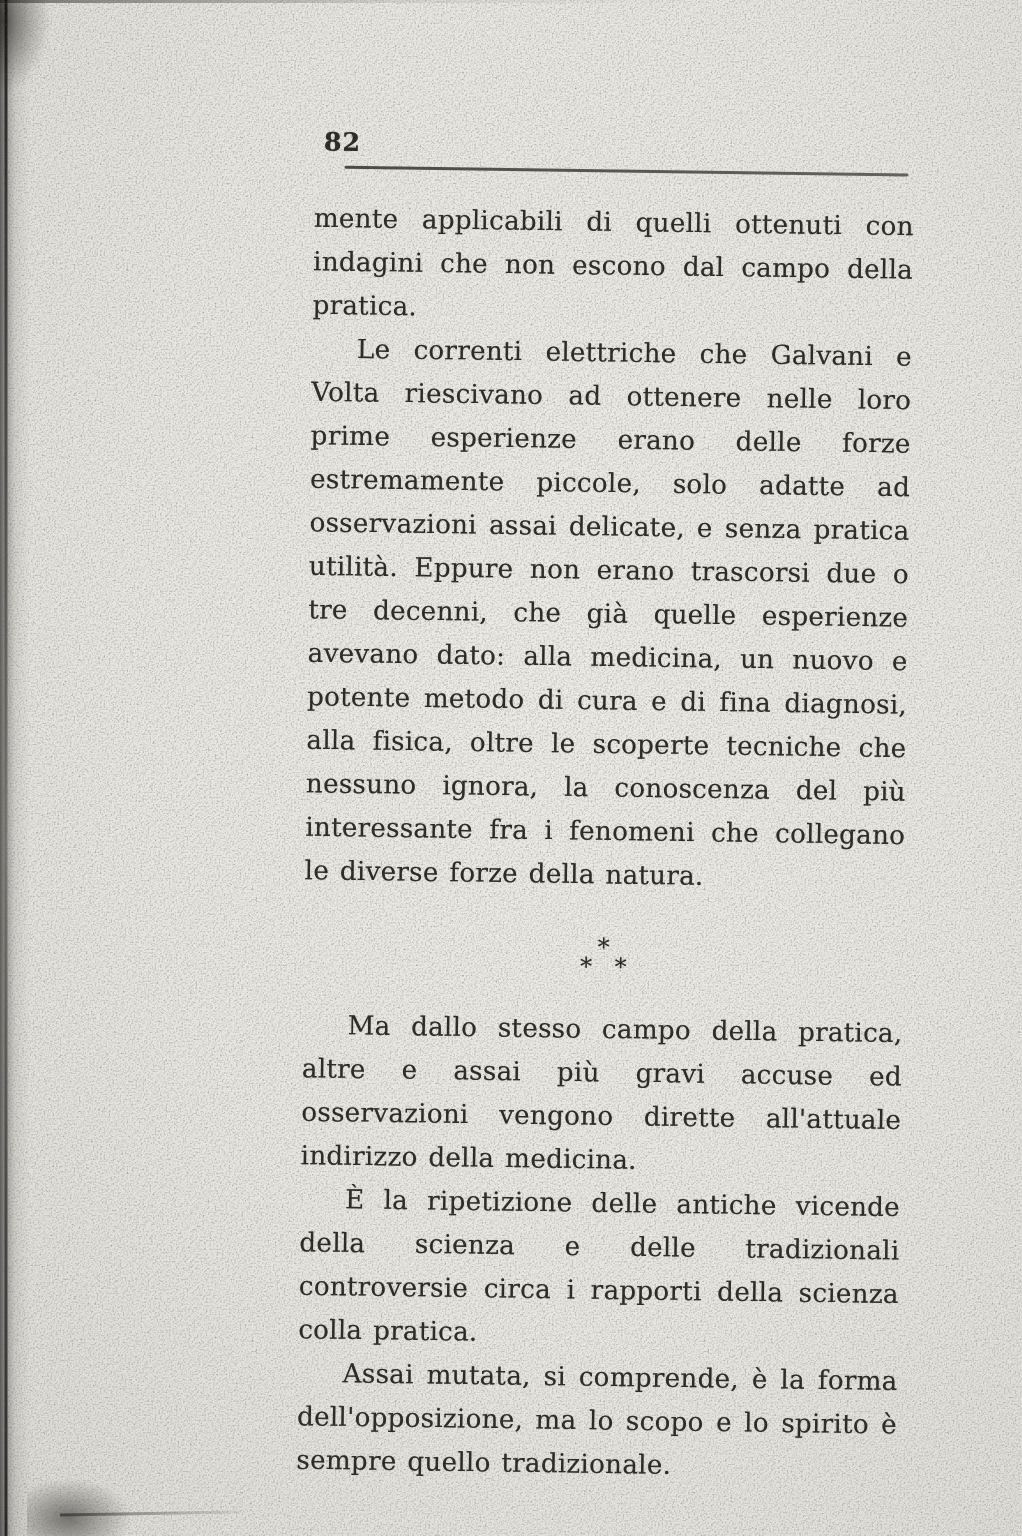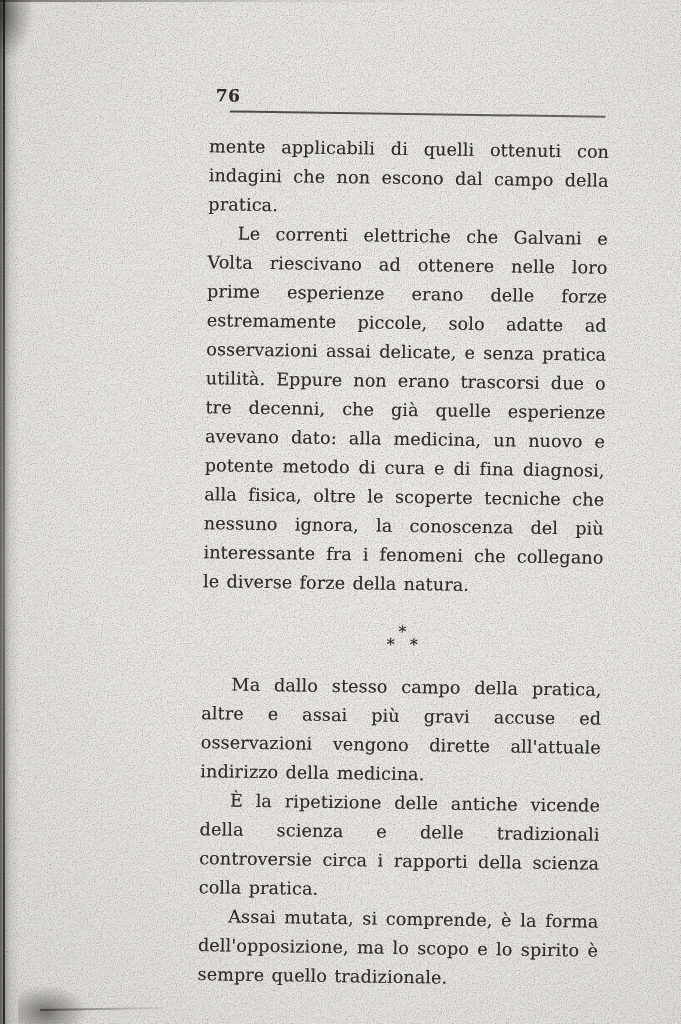--- a/index.html
+++ b/index.html
@@ -127,21 +127,21 @@
   <div class="edge-left"></div>
   <div class="edge-line"></div>
   <div class="corner-blot-top"></div>
   <div class="corner-blot-bottom"></div>
   <div class="bottom-crease"></div>
   <div class="top-edge"></div>
 
   <div class="content">
 
     <div class="header">
-      <span class="pagenum">76</span>
+      <span class="pagenum">82</span>
       <div class="rule"></div>
     </div>
 
     <p class="para">mente applicabili di quelli ottenuti con indagini che non escono dal campo della pratica.</p>
     <p class="para indent">Le correnti elettriche che Galvani e Volta riescivano ad ottenere nelle loro prime esperienze erano delle forze estremamente piccole, solo adatte ad osservazioni assai delicate, e senza pratica utilità. Eppure non erano trascorsi due o tre decenni, che già quelle esperienze avevano dato: alla medicina, un nuovo e potente metodo di cura e di fina diagnosi, alla fisica, oltre le scoperte tecniche che nessuno ignora, la conoscenza del più interessante fra i fenomeni che collegano le diverse forze della natura.</p>
 
     <div class="asterism">
       <div class="ast-top">*</div>
       <div class="ast-bottom">* *</div>
     </div>

